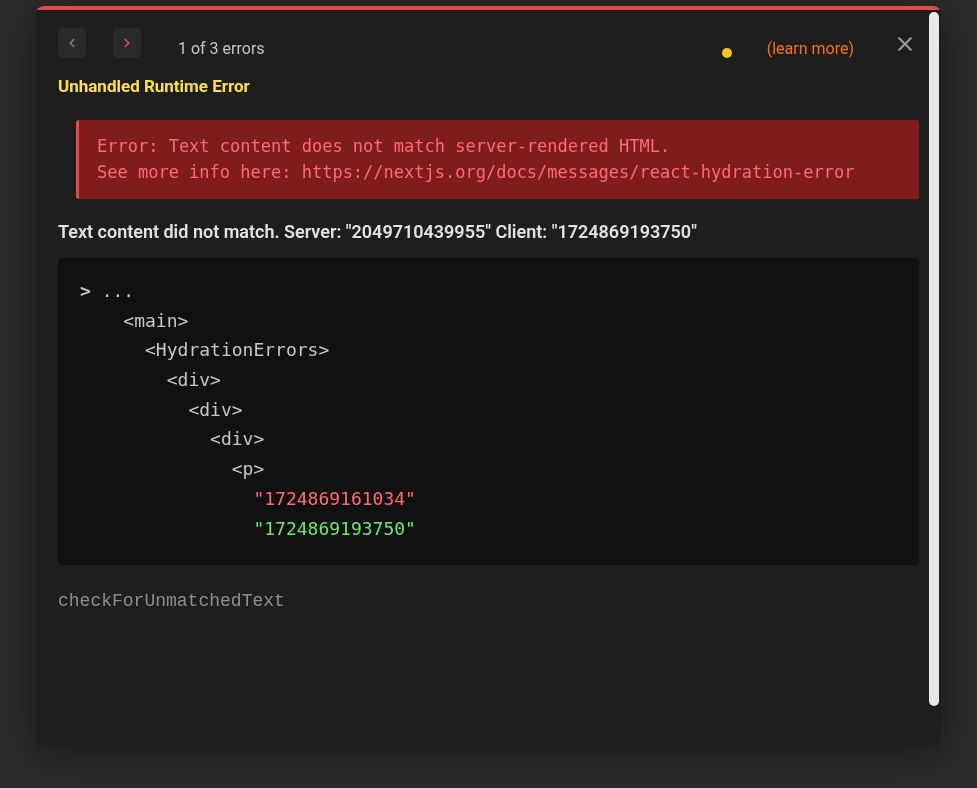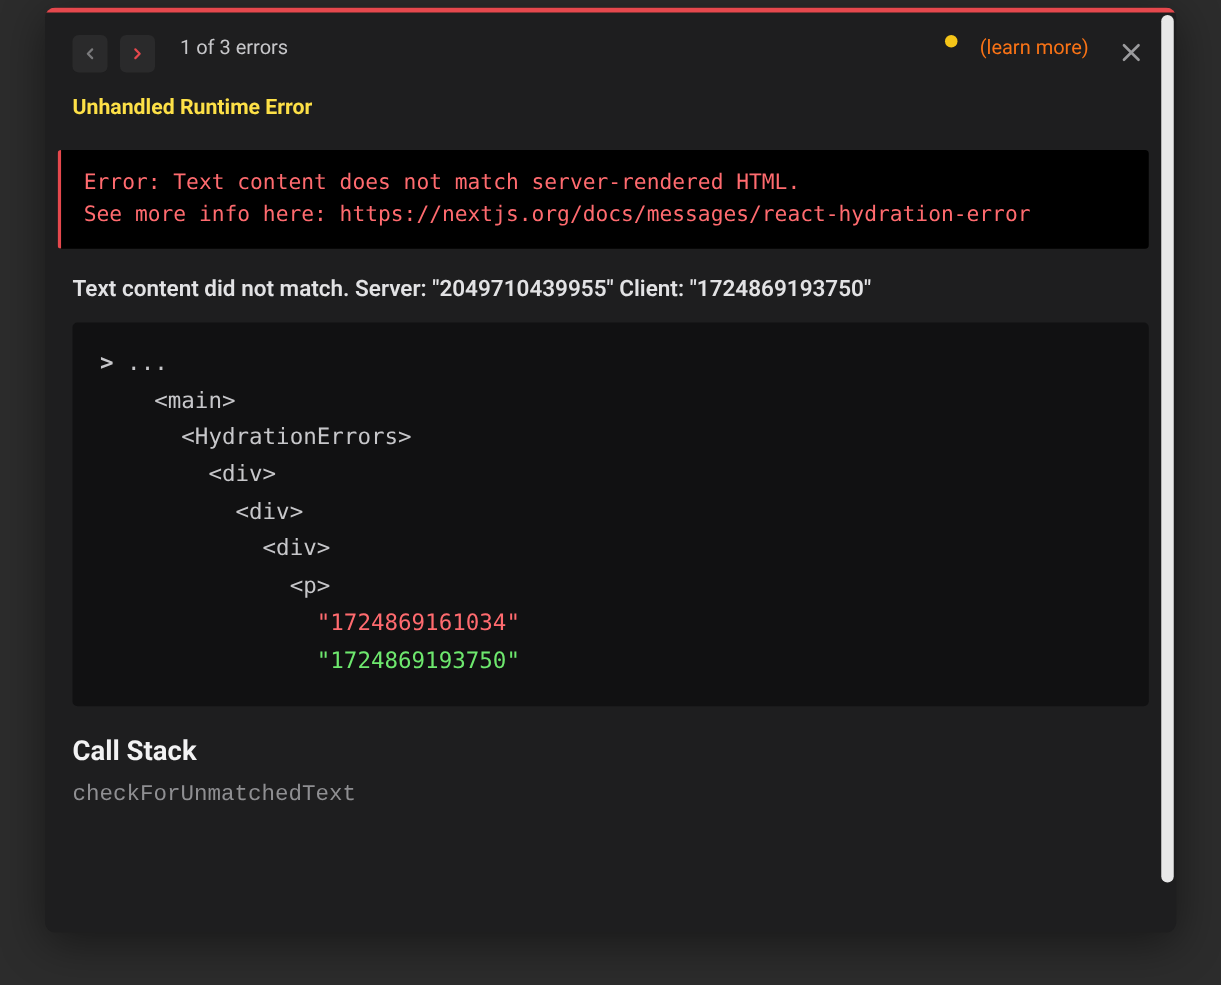--- a/index.html
+++ b/index.html
@@ -36,23 +36,23 @@
 .scroll-region {
   position: absolute;
   top: 4px;
   left: 0;
   right: 0;
   bottom: 0;
   overflow: hidden;
 }
 .header-row {
   display: flex;
-  align-items: flex-start;
+  align-items: flex-end;
   padding: 18px 22px 8px 22px;
-  gap: 10px;
+  gap: 27px;
 }
 .nav-btn {
   width: 28px;
   height: 30px;
   background: #2a2a2b;
   border-radius: 5px;
   display: flex;
   align-items: center;
   justify-content: center;
   cursor: pointer;
@@ -93,22 +93,22 @@
   margin-left: 10px;
 }
 .close-btn svg { width: 20px; height: 20px; stroke: #9b9b9d; }
 .title {
   color: #fde047;
   font-size: 17px;
   font-weight: 700;
   padding: 10px 22px 16px 22px;
 }
 .error-box {
-  margin: 8px 22px 16px 10px;
-  background: #000000;
+  margin: 8px 22px 16px 40px;
+  background: #7f1d1d;
   border-left: 3px solid #e5484d;
   padding: 14px 18px;
   border-radius: 3px;
 }
 .error-box pre {
   font-family: ui-monospace, SFMono-Regular, Menlo, Monaco, Consolas, monospace;
   font-size: 17px;
   line-height: 1.5;
   color: #ff6b6f;
   white-space: pre-wrap;
@@ -212,17 +212,16 @@
       <div class="code-row">    <span>&lt;main&gt;</span></div>
       <div class="code-row">      <span>&lt;HydrationErrors&gt;</span></div>
       <div class="code-row">        <span>&lt;div&gt;</span></div>
       <div class="code-row">          <span>&lt;div&gt;</span></div>
       <div class="code-row">            <span>&lt;div&gt;</span></div>
       <div class="code-row">              <span>&lt;p&gt;</span></div>
       <div class="code-row">                <span class="diff-del">"1724869161034"</span></div>
       <div class="code-row">                <span class="diff-add">"1724869193750"</span></div>
     </div>
 
-    <h2 class="section-title">Call Stack</h2>
     <div class="stack-fn">checkForUnmatchedText</div>
 
   </div>
 </div>
 
 </body></html>

